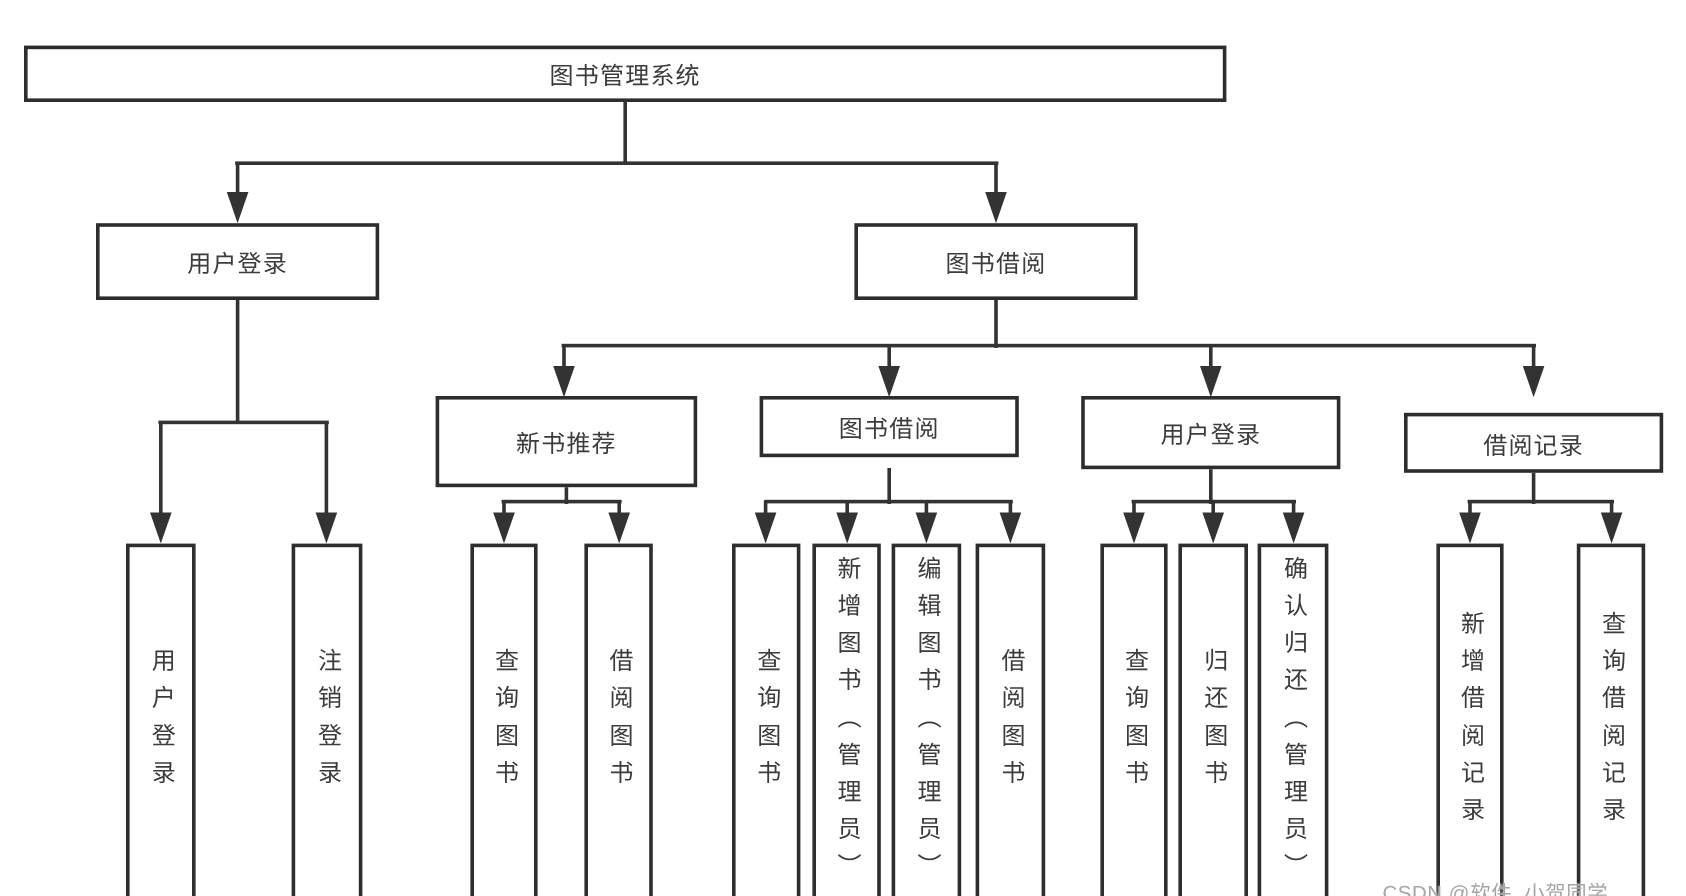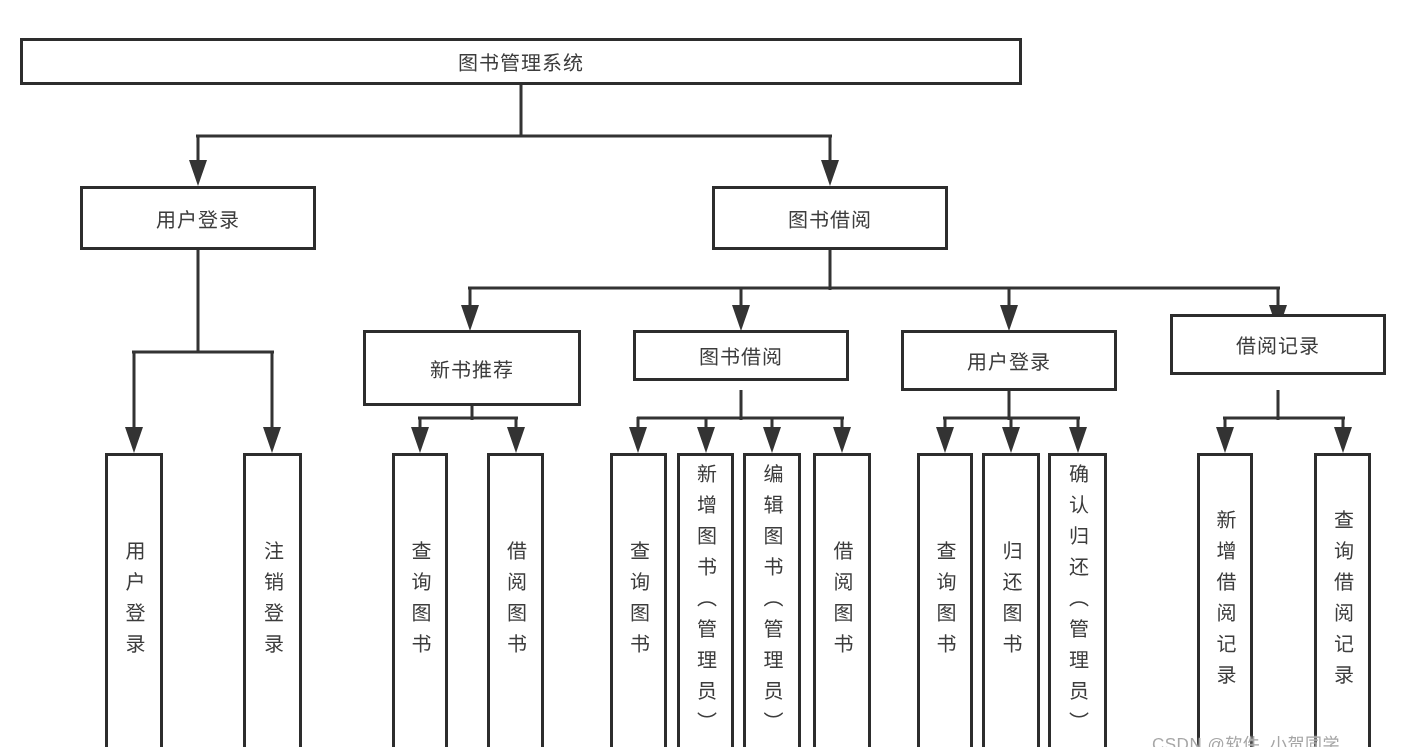--- a/index.html
+++ b/index.html
@@ -135,21 +135,21 @@
 
   <div class="box" style="left:363px; top:314px; width:218px; height:76px;">
     <span>新书推荐</span>
   </div>
   <div class="box" style="left:633px; top:314px; width:216px; height:51px;">
     <span>图书借阅</span>
   </div>
   <div class="box" style="left:901px; top:314px; width:216px; height:61px;">
     <span>用户登录</span>
   </div>
-  <div class="box" style="left:1170px; top:298px; width:216px; height:61px;">
+  <div class="box" style="left:1170px; top:328px; width:216px; height:50px;">
     <span>借阅记录</span>
   </div>
 
   <div class="box leaf" style="left:105px; top:437px; width:58px; height:298px;">
     <span class="vtext">用户登录</span>
   </div>
   <div class="box leaf" style="left:243px; top:437px; width:59px; height:298px;">
     <span class="vtext">注销登录</span>
   </div>
 

